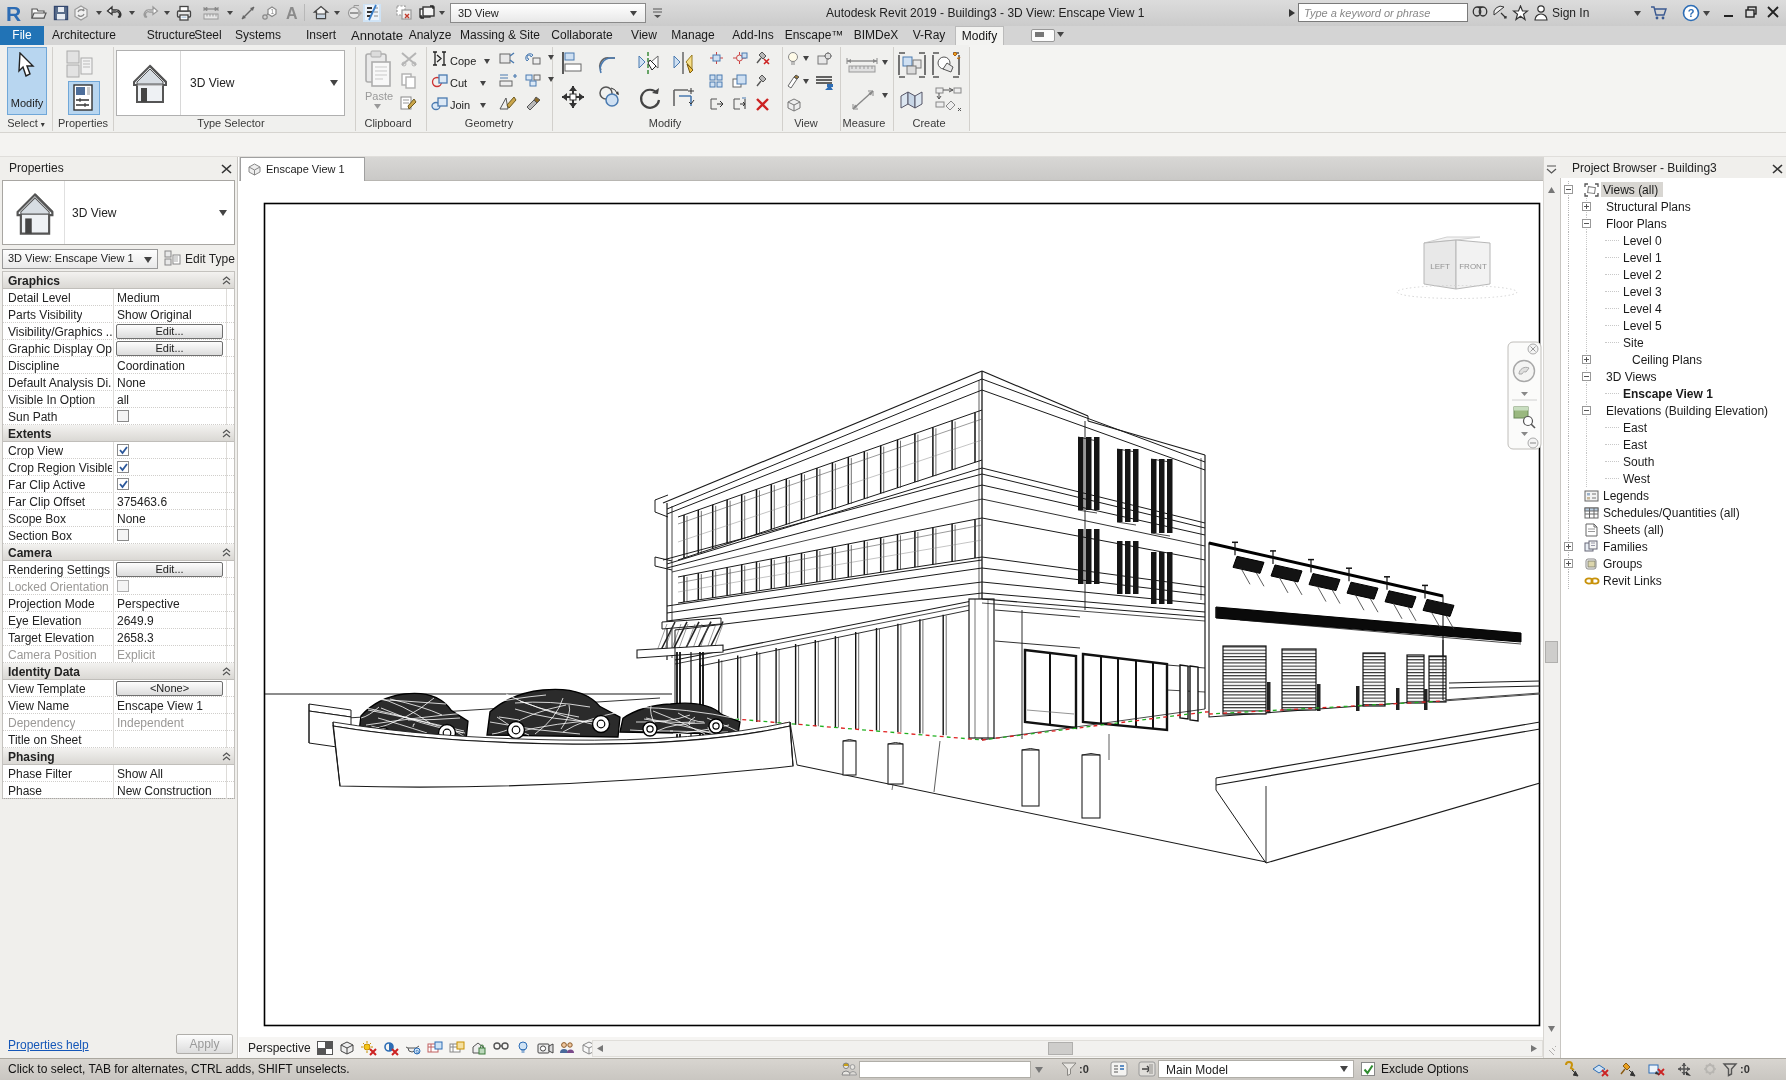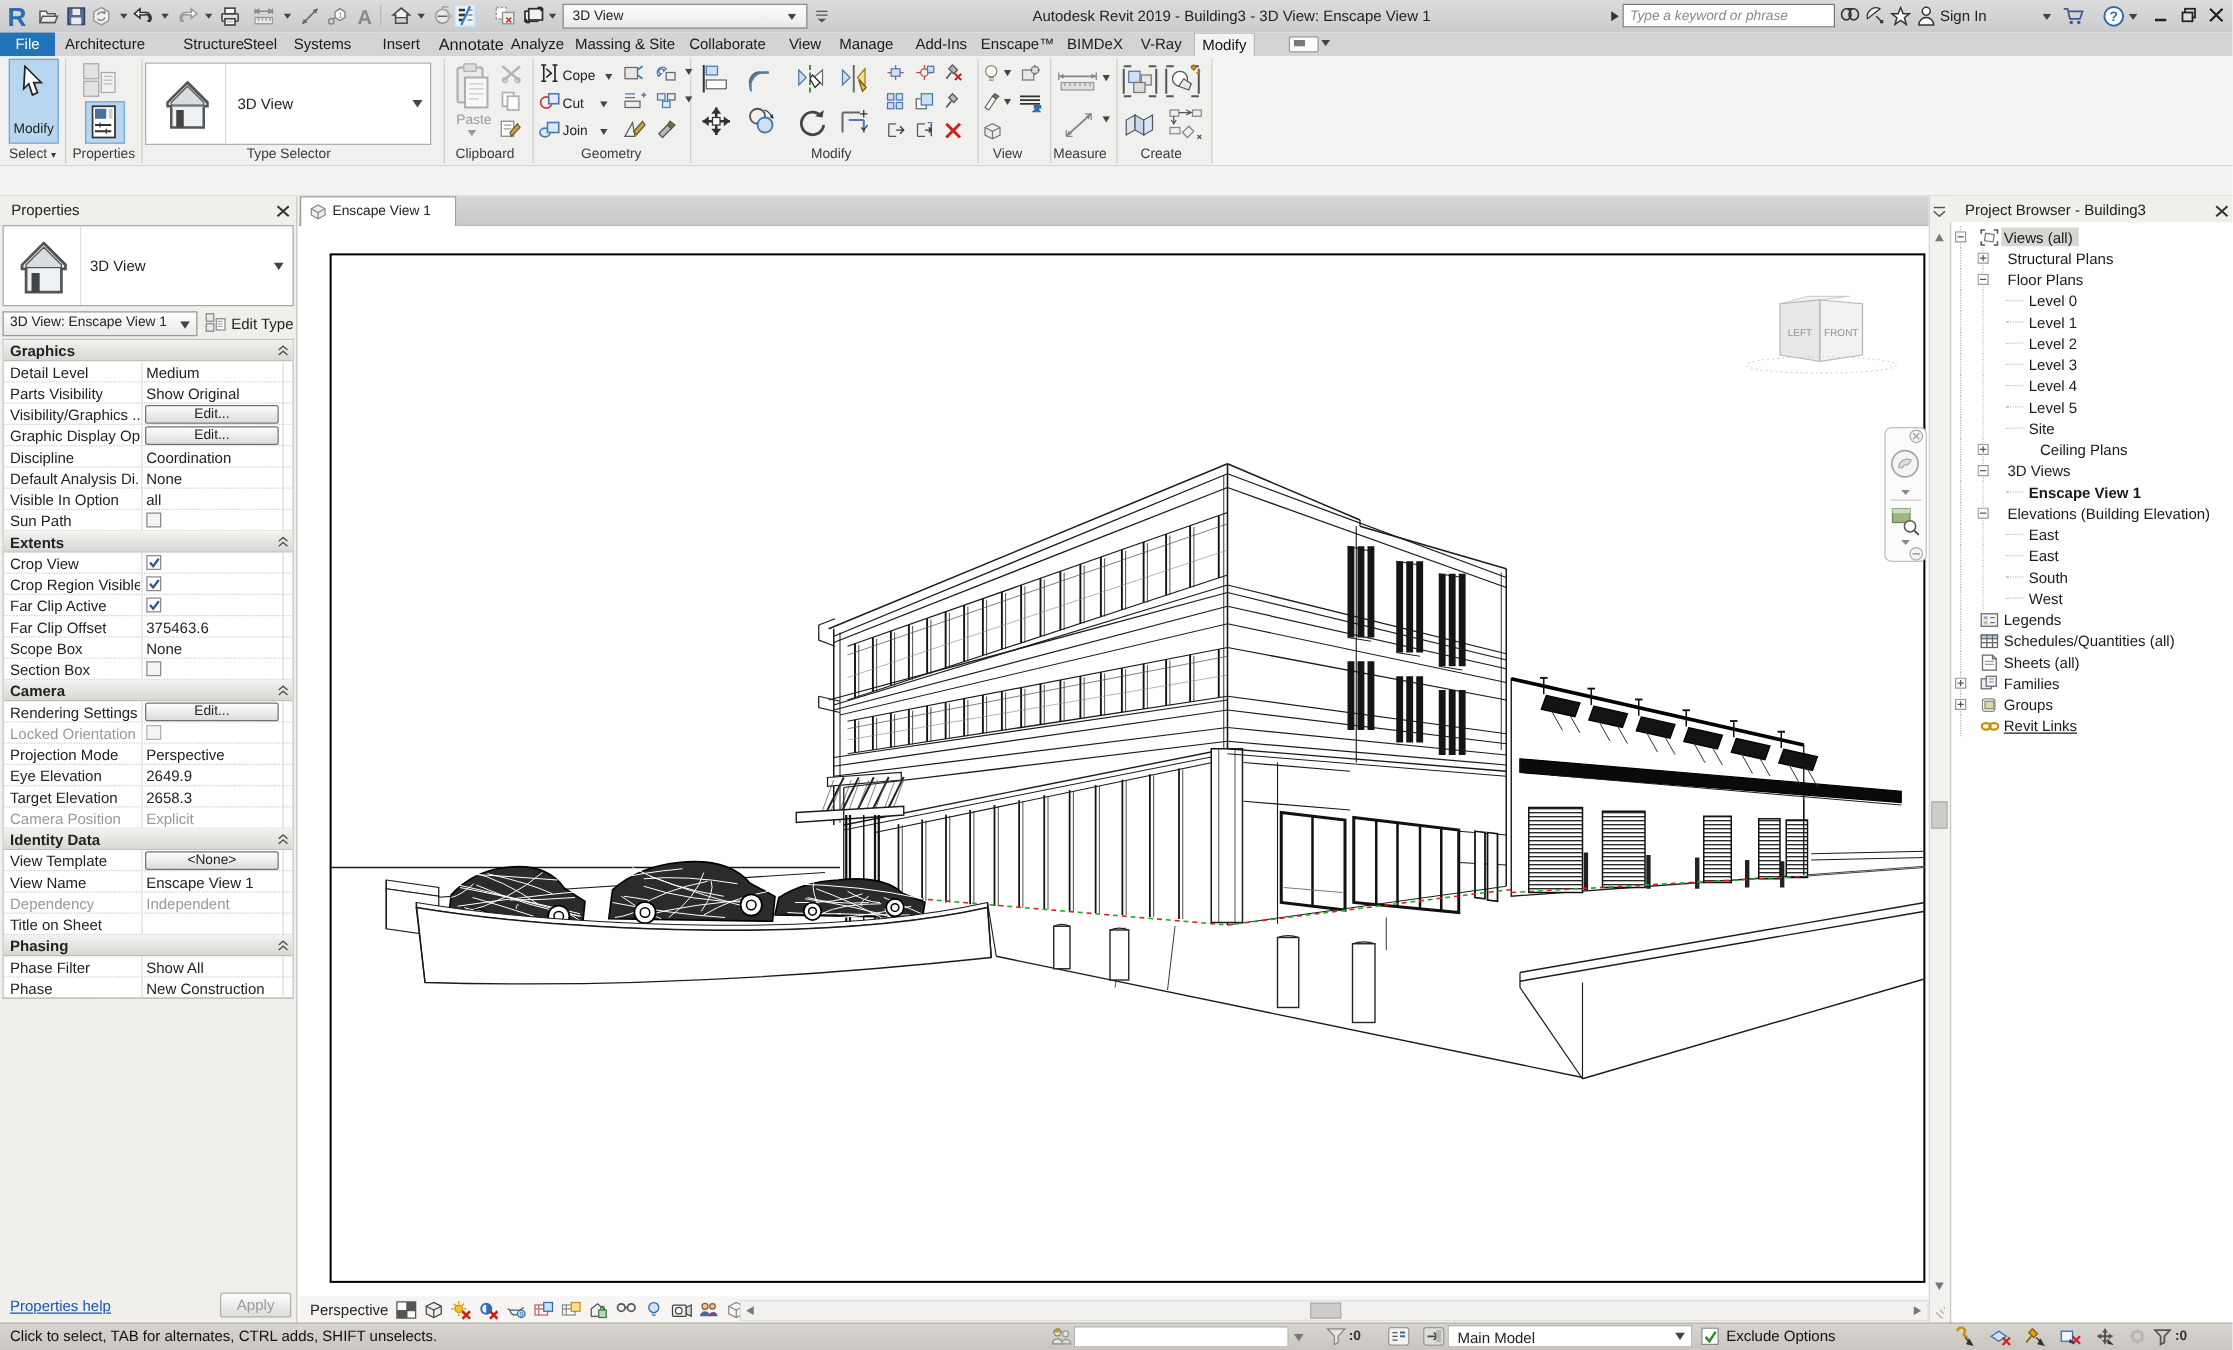--- a/index.html
+++ b/index.html
@@ -825,21 +825,21 @@
 <svg class="ab" style="left:1584px;top:557px" width="15" height="14" viewBox="0 0 15 14">
     <rect x="2" y="2" width="10" height="10" rx="2" fill="none" stroke="#888"></rect>
     <rect x="4" y="4" width="7" height="6" fill="#dcd6ac" stroke="#887"></rect>
   </svg>
 <div class="tx" style="left:1603px;top:557px;font-size:12px;font-weight:normal;color:#1a1a1a;">Groups</div>
 <div class="ab" style="left:1568px;top:572px;width:1px;height:17px;border-left:1px dotted #b8b8b8;"></div>
 <svg class="ab" style="left:1584px;top:574px" width="16" height="14" viewBox="0 0 16 14">
     <ellipse cx="5" cy="7" rx="3.6" ry="2.6" fill="none" stroke="#c8920a" stroke-width="1.8"></ellipse>
     <ellipse cx="11" cy="7" rx="3.6" ry="2.6" fill="none" stroke="#c8920a" stroke-width="1.8"></ellipse>
   </svg>
-<div class="tx" style="left:1603px;top:574px;font-size:12px;font-weight:normal;color:#1a1a1a;text-decoration:underline;">Revit Links</div>
+<div class="tx" style="left:1603px;top:574px;font-size:12px;font-weight:normal;color:#1a1a1a;">Revit Links</div>
 <div class="ab" style="left:239px;top:1037px;width:1304px;height:21px;background:#f6f5f3;"></div>
 <div class="tx" style="left:248px;top:1041px;font-size:12px;color:#222;">Perspective</div>
 <svg class="ab" style="left:316px;top:1040px" width="18" height="16" viewBox="0 0 18 16">
     <rect x="1" y="1" width="16" height="14" fill="#555"></rect>
     <rect x="2" y="2" width="7" height="6" fill="#fff"></rect>
     <rect x="10" y="9" width="6" height="5" fill="#fff"></rect>
   </svg>
 <svg class="ab" style="left:338px;top:1040px" width="18" height="16" viewBox="0 0 18 16">
     <path d="M3 5 L9 2 L15 5 L15 11 L9 14 L3 11 Z" fill="#eee" stroke="#444"></path>
     <path d="M3 5 L9 8 L15 5 M9 8 L9 14" stroke="#444" fill="none"></path>

